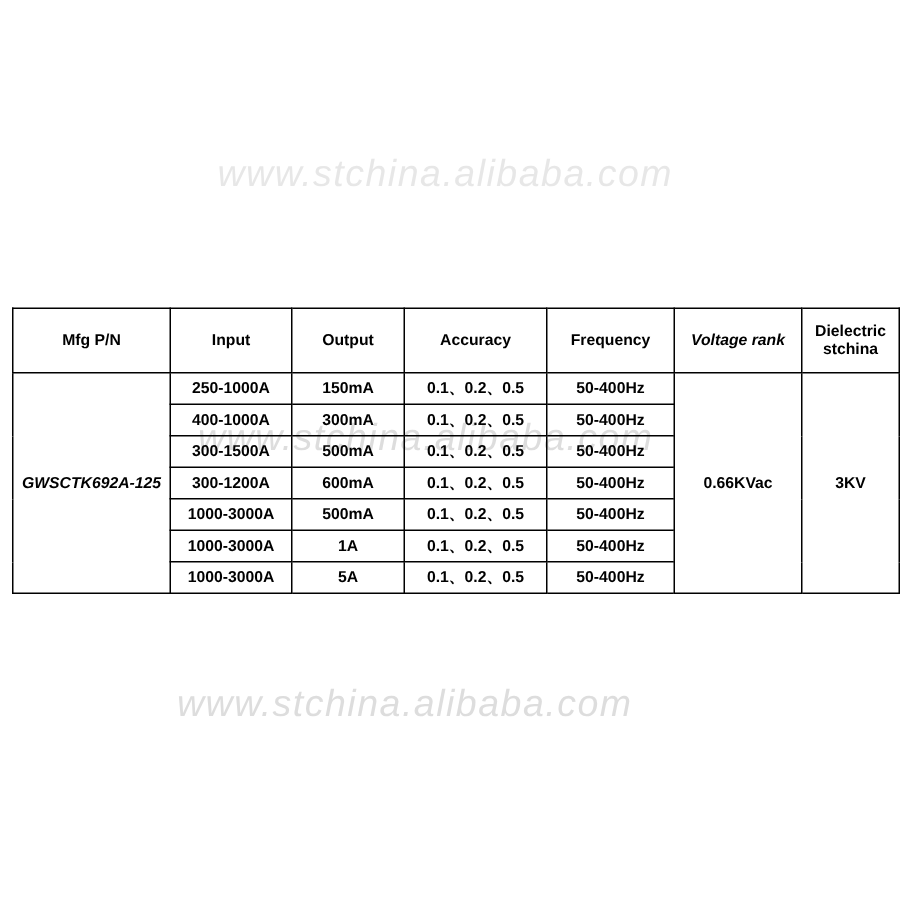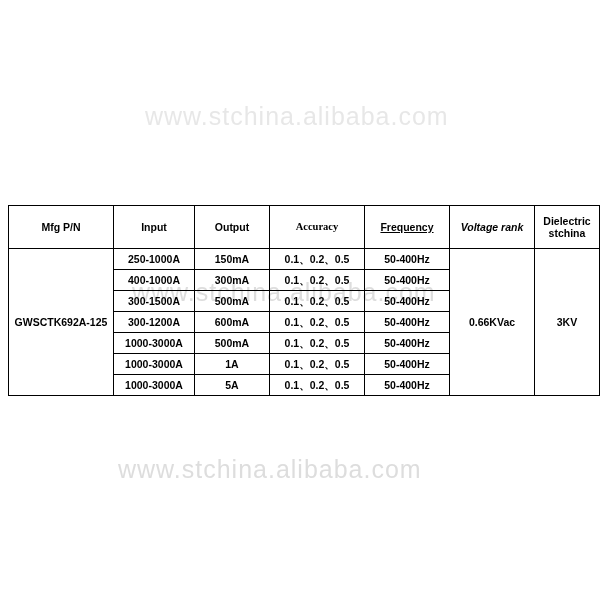--- a/index.html
+++ b/index.html
@@ -44,40 +44,42 @@
   }
 
   tbody td {
     height: 20px;
     margin-top: 43px;
   }
 
   td.partnum {
     font-size: 11.5px;
     font-weight: bold;
+    font-style: italic;
   }
 
   .col-part { width: 104px; }
   .col-input { width: 80px; }
   .col-output { width: 74px; }
-  .col-acc { width: 94px; font-family: Liberation Serif, serif; }
-  .col-freq { width: 84px; text-decoration: underline; }
+  .col-acc { width: 94px; }
+  .col-freq { width: 84px; }
   .col-volt { width: 84px; font-style: italic; }
   .col-diel { width: 64px; margin-left: 33px; }
 
   .head-line2 { display: block; }
 
   
   #watermark {
     position: absolute;
     left: 0;
     top: 0;
     width: 600px;
     height: 600px;
     pointer-events: none;
+    font-style: italic;
   }
   .wm-text {
     position: absolute;
     color: rgba(170, 170, 170, 0.40);
     font-size: 25px;
     font-family: "Liberation Sans", sans-serif;
     white-space: nowrap;
     letter-spacing: 1px;
   }
   .wm-1 { left: 132px; top: 278px; }

